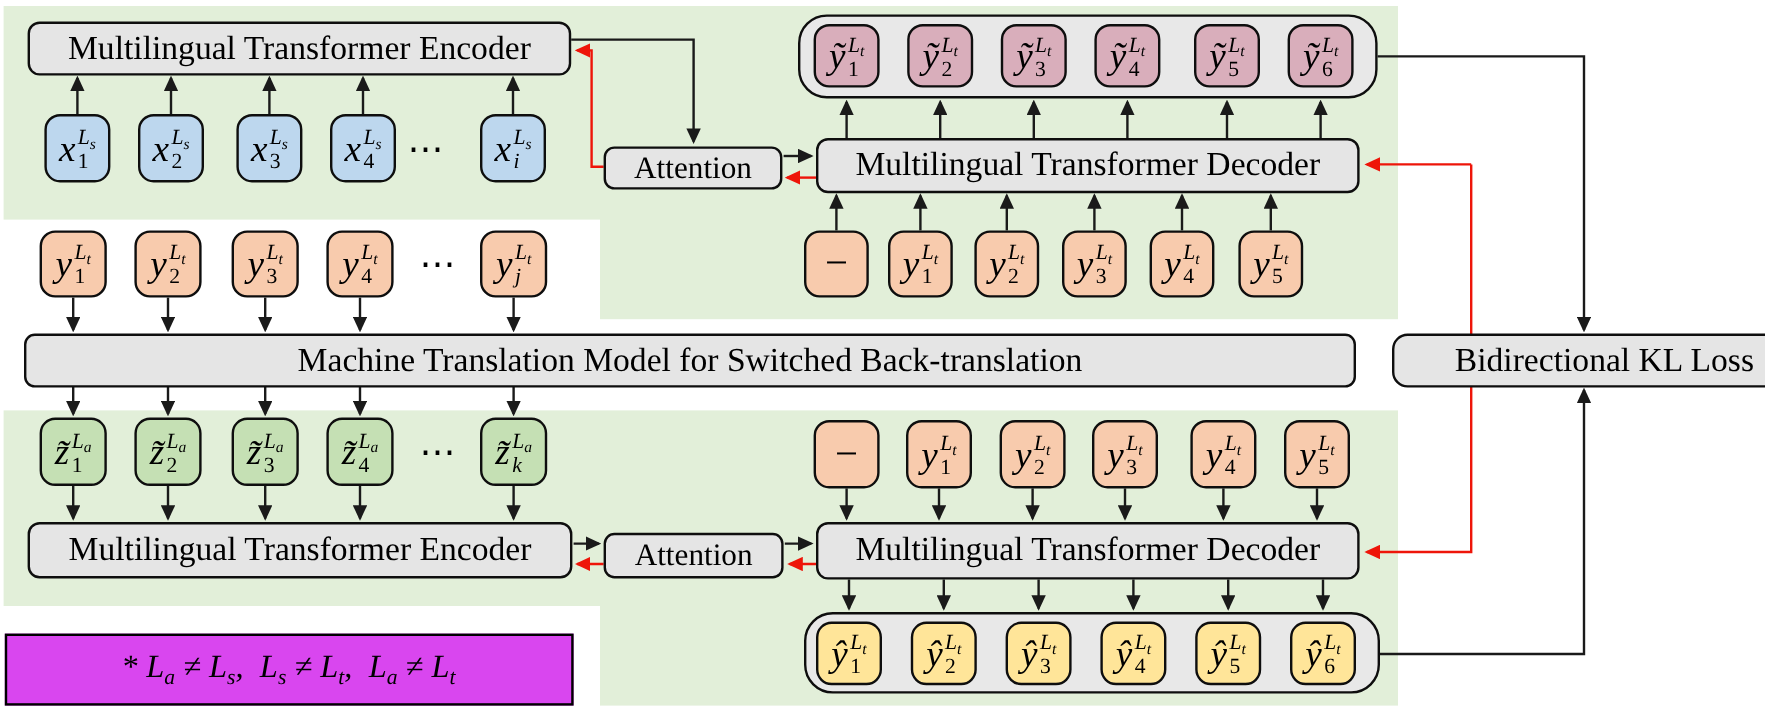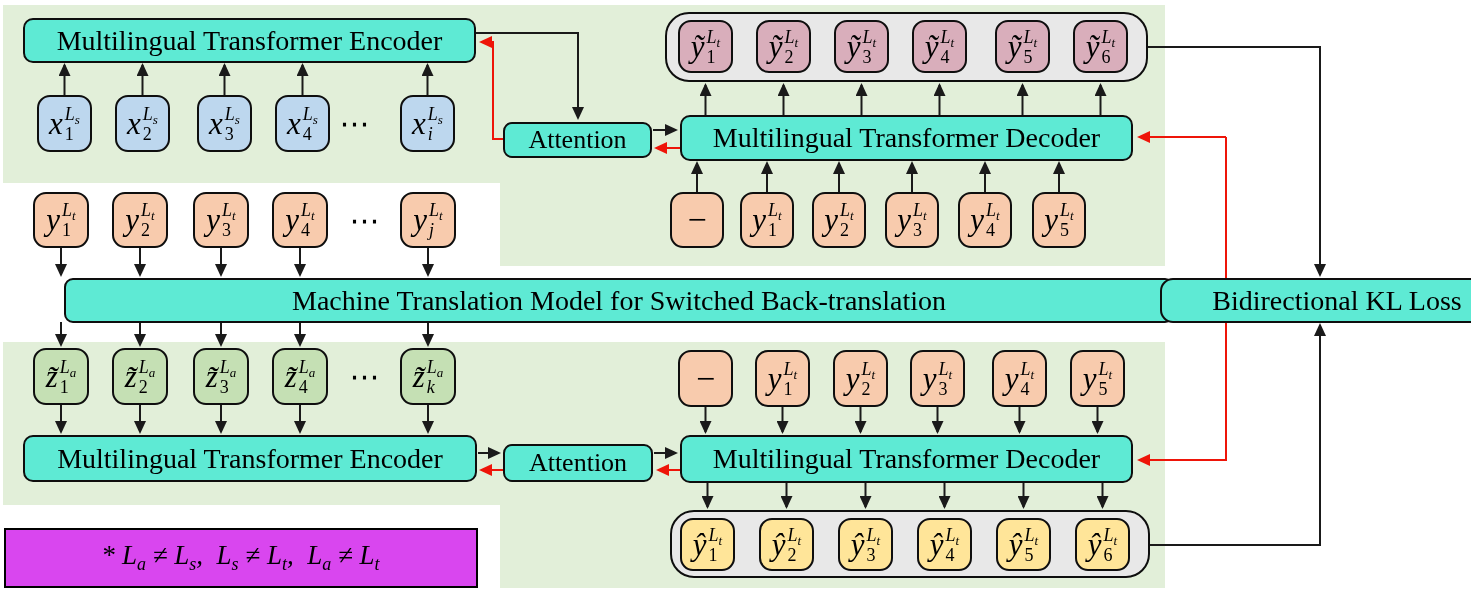--- a/index.html
+++ b/index.html
@@ -3,21 +3,21 @@
 <meta charset="utf-8">
 <style>
   html,body{margin:0;padding:0;background:#ffffff;}
   .canvas{
     position:relative;width:1471px;height:594px;background:#ffffff;overflow:hidden;
     font-family:"Liberation Serif","DejaVu Serif",serif;color:#000;
   }
   .panel{position:absolute;}
   .arrows{position:absolute;left:0;top:0;}
   .gbox{
-    position:absolute;box-sizing:border-box;background:#5eead4;border:2.5px solid #0e0e0e;
+    position:absolute;box-sizing:border-box;background:#e5e5e5;border:2.5px solid #0e0e0e;
     border-radius:10px;display:flex;align-items:center;justify-content:center;
     font-size:28px;line-height:1;white-space:nowrap;
   }
   .cbox{
     position:absolute;box-sizing:border-box;background:#e8e8e8;border:2.5px solid #0e0e0e;
     border-radius:24px;
   }
   .row-host{position:absolute;left:0;top:0;width:100%;height:100%;pointer-events:none;}
   .token{
     position:absolute;box-sizing:border-box;border:2.5px solid #0e0e0e;border-radius:13px;
@@ -120,21 +120,21 @@
       <polyline points="1226,137 1226,460 1139,460" marker-end="url(#mr)"></polyline>
       <polyline points="503,470 481,470" marker-end="url(#mr)"></polyline>
       <polyline points="680,470 658,470" marker-end="url(#mr)"></polyline>
     </g>
   </svg>
 
   <div class="gbox" style="left:23px;top:18px;width:453px;height:45px;">Multilingual Transformer Encoder</div>
   <div class="gbox" style="left:503px;top:122px;width:149px;height:36px;font-size:26px;border-radius:9px;">Attention</div>
   <div class="gbox" style="left:680px;top:115px;width:453px;height:46px;">Multilingual Transformer Decoder</div>
   <div class="cbox" style="left:665px;top:12px;width:483px;height:70px;"></div>
-  <div class="gbox" style="left:20px;top:278px;width:1110px;height:45px;border-radius:9px;margin-left:44px;">Machine Translation Model for Switched Back-translation</div>
+  <div class="gbox" style="left:20px;top:278px;width:1110px;height:45px;border-radius:9px;">Machine Translation Model for Switched Back-translation</div>
   <div class="gbox" style="left:1160px;top:278px;width:354px;height:45px;border-radius:13px;">Bidirectional KL Loss</div>
   <div class="gbox" style="left:23px;top:435px;width:454px;height:47px;">Multilingual Transformer Encoder</div>
   <div class="gbox" style="left:503px;top:444px;width:150px;height:38px;font-size:26px;border-radius:9px;">Attention</div>
   <div class="gbox" style="left:680px;top:435px;width:453px;height:48px;">Multilingual Transformer Decoder</div>
   <div class="cbox" style="left:670px;top:510px;width:480px;height:68px;"></div>
 
   <div class="row-host">
       <div class="token" style="left: 37px; top: 95px; width: 55px; height: 57px; background: rgb(189, 215, 238);">
         <span class="tk-base">x</span>
         <span class="tk-ss">

